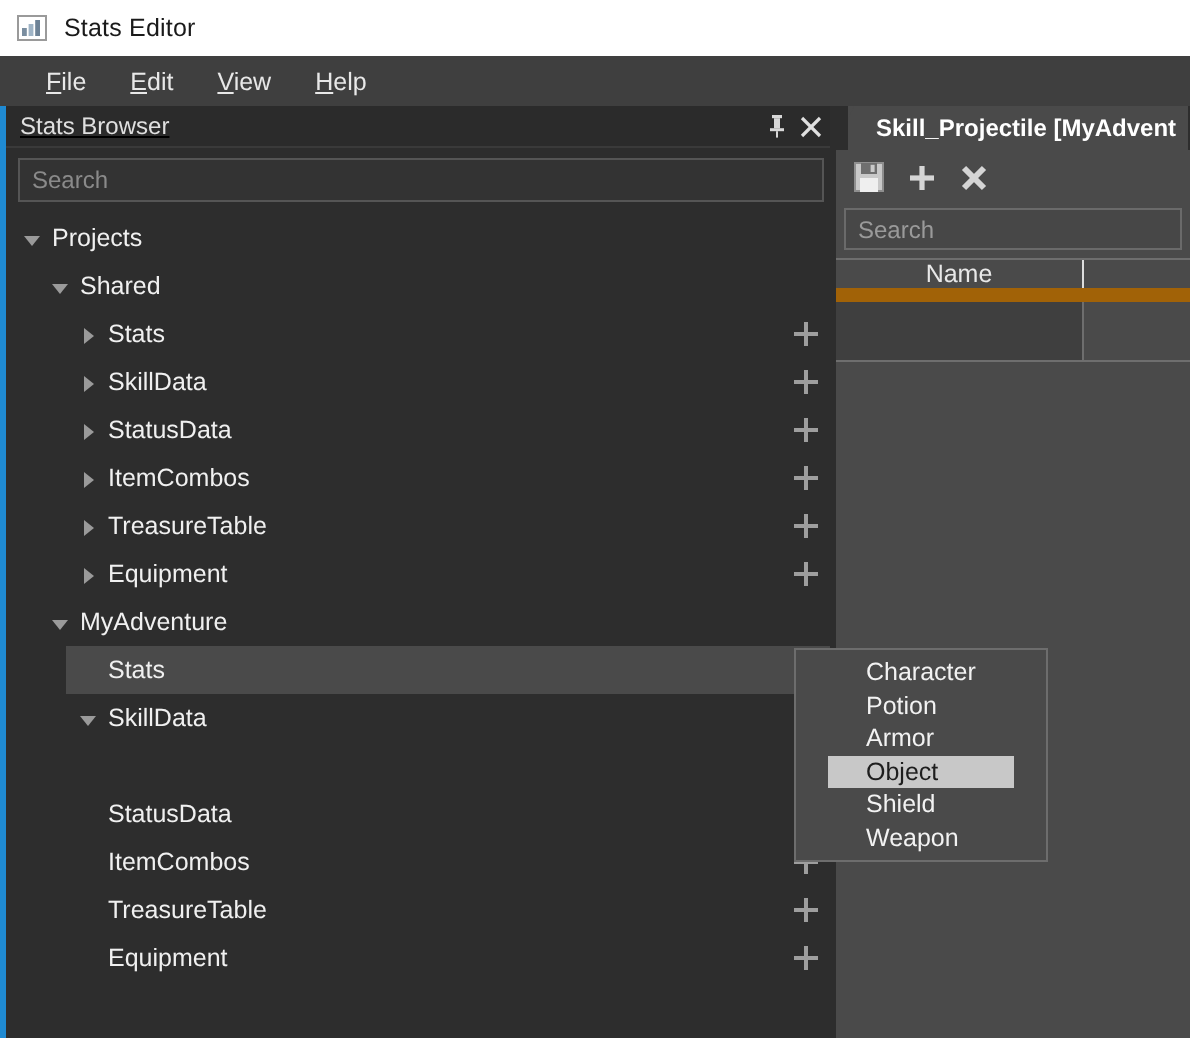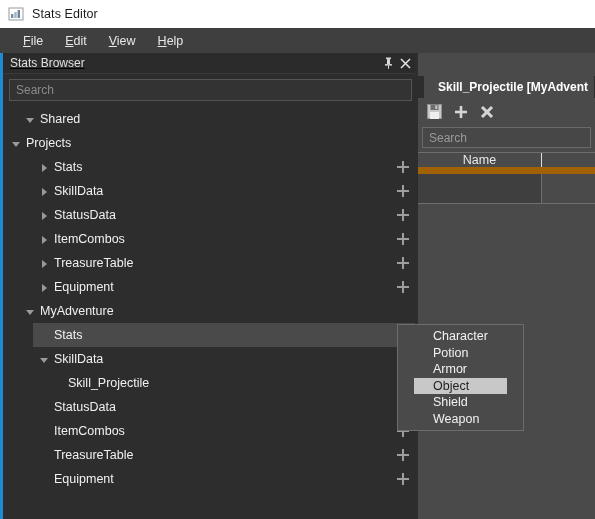--- a/index.html
+++ b/index.html
@@ -168,21 +168,21 @@
   
   .editor-area {
     position: absolute; left: 418px; top: 53px;
     width: 177px; height: 466px;
     background: #4a4a4a;
   }
   .tab-strip {
     position: relative;
     height: 22px;
     background: #2d2d2d;
-    display: flex; align-items: flex-end; margin-top: 23px;
+    display: flex; align-items: flex-end;
   }
   .tab {
     position: relative;
     height: 22px;
     background: #4a4a4a;
     display: flex; align-items: center;
     padding: 0 6px 0 14px;
     margin-left: 6px;
     white-space: nowrap;
     overflow: hidden;
@@ -331,28 +331,28 @@
           <line x1="10" y1="1" x2="1" y2="10" stroke="#e0e0e0" stroke-width="1.6"></line>
         </svg>
       </span>
     </div>
 
     <div class="search-wrap">
       <input class="search-box" type="text" placeholder="Search" style="">
     </div>
 
     <div class="tree" id="tree-container">
+        <div class="tree-row" style="padding-left: 7px;">
+          <span class="arrow expanded"></span>
+          <span class="tree-label">Projects</span>
+        </div>
         <div class="tree-row" style="padding-left: 21px;">
           <span class="arrow expanded"></span>
           <span class="tree-label">Shared</span>
         </div>
-        <div class="tree-row" style="padding-left: 7px;">
-          <span class="arrow expanded"></span>
-          <span class="tree-label">Projects</span>
-        </div>
         <div class="tree-row" style="padding-left: 35px;">
           <span class="arrow collapsed"></span>
           <span class="tree-label">Stats</span>
           <span class="plus-btn"></span>
         </div>
         <div class="tree-row" style="padding-left: 35px;">
           <span class="arrow collapsed"></span>
           <span class="tree-label">SkillData</span>
           <span class="plus-btn"></span>
         </div>
@@ -385,21 +385,20 @@
           <span class="tree-label">Stats</span>
           <span class="plus-btn"></span>
         </div>
         <div class="tree-row" style="padding-left: 35px;">
           <span class="arrow expanded"></span>
           <span class="tree-label">SkillData</span>
           <span class="plus-btn"></span>
         </div>
         <div class="tree-row" style="padding-left: 49px;">
           <span class="arrow"></span>
-          <span class="tree-label">Skill_Projectile</span>
         </div>
         <div class="tree-row" style="padding-left: 35px;">
           <span class="arrow"></span>
           <span class="tree-label">StatusData</span>
           <span class="plus-btn"></span>
         </div>
         <div class="tree-row" style="padding-left: 35px;">
           <span class="arrow"></span>
           <span class="tree-label">ItemCombos</span>
           <span class="plus-btn"></span>

